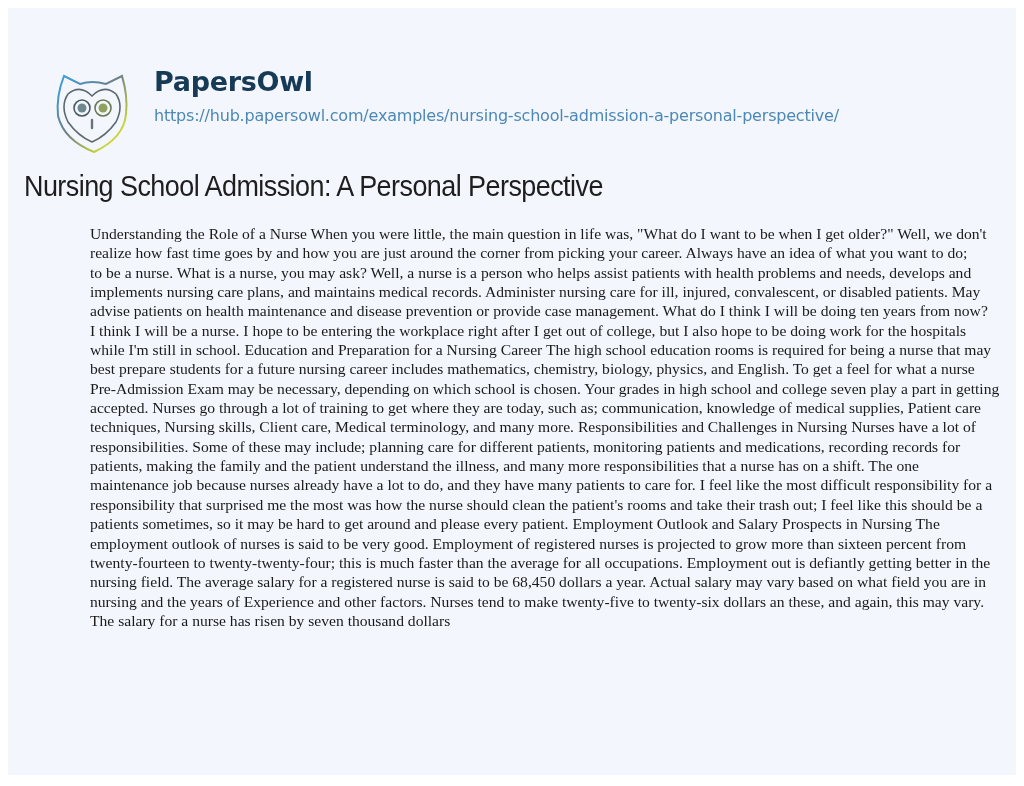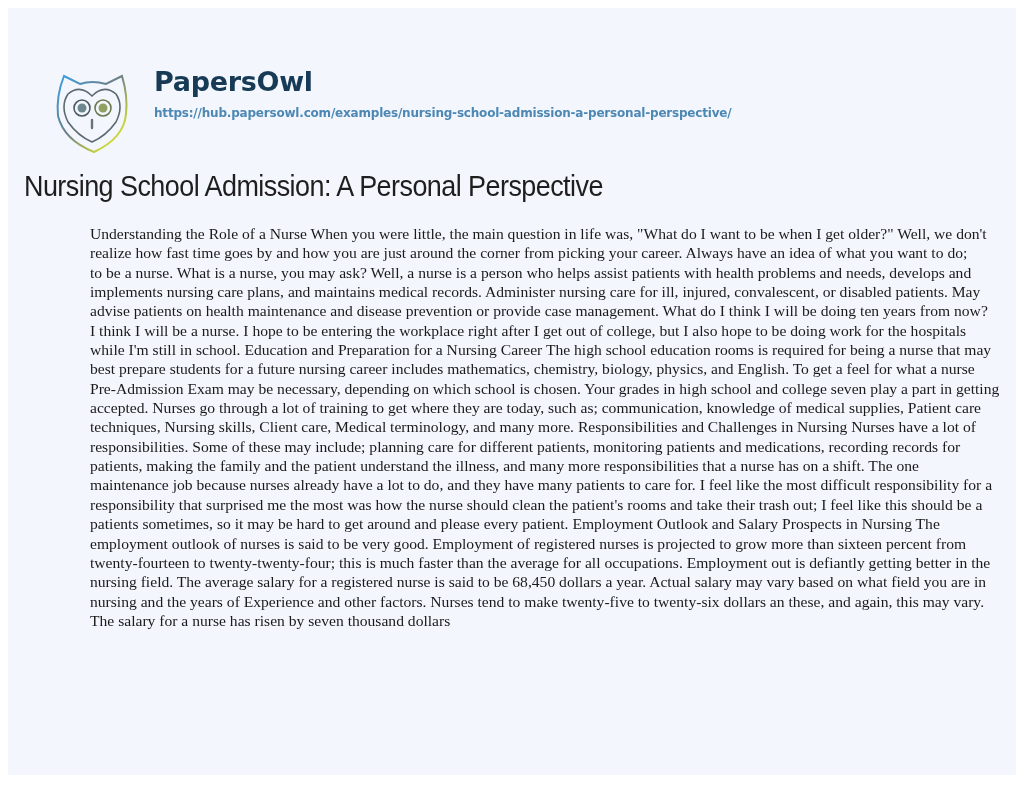--- a/index.html
+++ b/index.html
@@ -11,22 +11,22 @@
   .logo {
     position: absolute; left: 42px; top: 58px; width: 84px; height: 92px;
   }
   .brand {
     position: absolute; left: 146px; top: 58px;
     font-family: "DejaVu Sans", sans-serif; font-weight: bold;
     font-size: 27px; color: #173a55; letter-spacing: -0.3px;
   }
   .url {
     position: absolute; left: 146px; top: 98px;
-    font-family: "DejaVu Sans", sans-serif; font-size: 12px;
-    color: #4d88b4; letter-spacing: -0.2px; white-space: nowrap; font-weight: bold;
+    font-family: "DejaVu Sans", sans-serif; font-size: 16px;
+    color: #4d88b4; letter-spacing: -0.2px; white-space: nowrap;
   }
   .title {
     position: absolute; left: 16px; top: 162px;
     font-family: "Liberation Sans", sans-serif; font-size: 29px;
     color: #1e1e1e; letter-spacing: -0.6px; white-space: nowrap;
     transform: scaleX(0.93); transform-origin: left top;
   }
   .body-text {
     position: absolute; left: 40px; top: 216px; width: 960px;
     font-family: Liberation Serif, serif; font-size: 15.6px;

